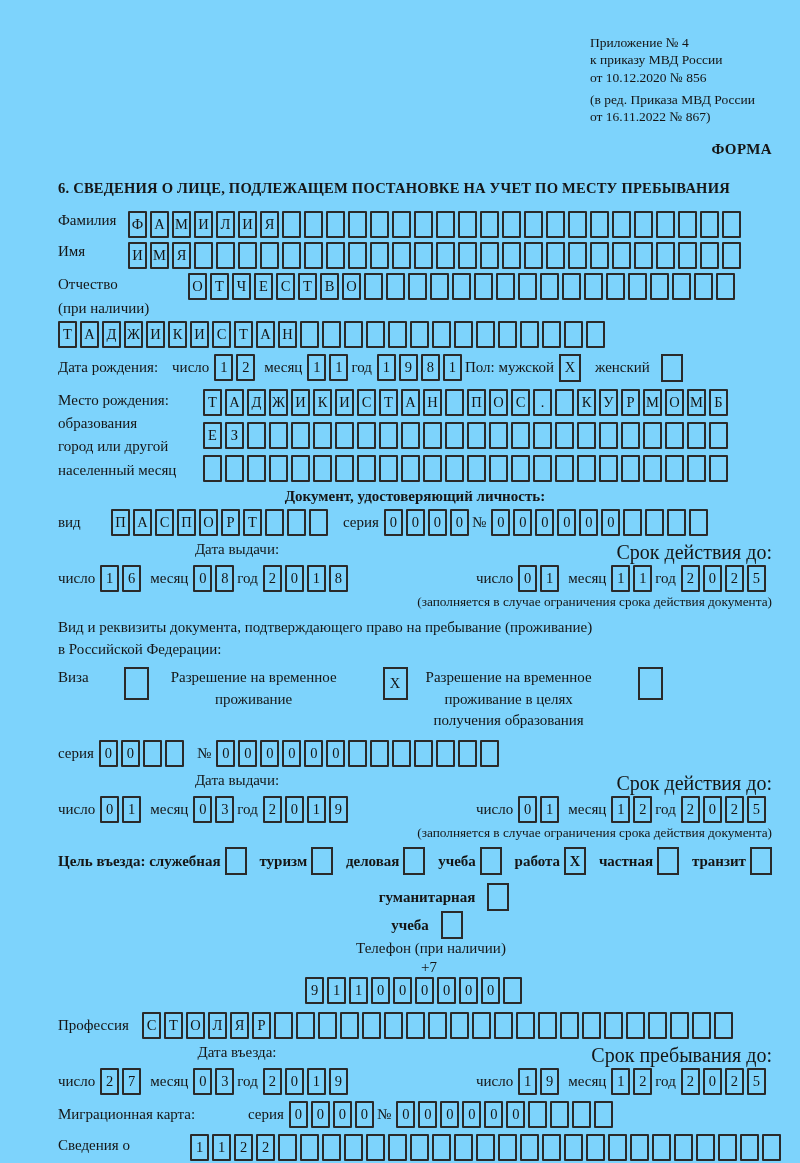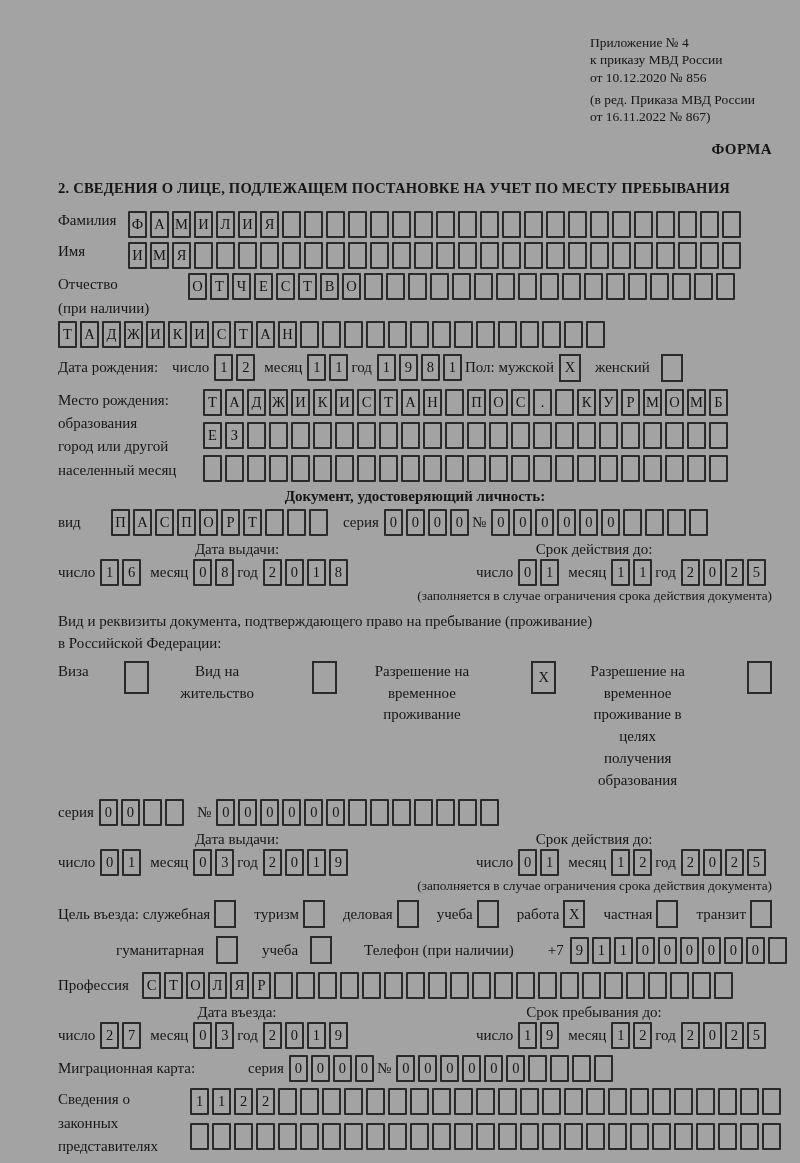--- a/index.html
+++ b/index.html
@@ -1,17 +1,17 @@
 <!DOCTYPE html>
 <html><head>
 <meta charset="utf-8">
 <style>
   html,body{margin:0;padding:0;background:#f2f2f2;}
   .page{
-    width:800px;height:1163px;background:#a3a3a3;box-sizing:border-box;
+    width:800px;height:1163px;background:#7dd3fc;box-sizing:border-box;
     padding:34px 28px 0 58px;font-family:"Liberation Serif","DejaVu Serif",serif;
     color:#151515;position:relative;overflow:hidden;margin:0 auto;
   }
   .hdr-block{width:182px;margin-left:auto;font-size:13.5px;line-height:1.28;}
   .hdr-block .gap{height:5px;}
   .forma{ text-align:right;font-weight:bold;font-size:15px;margin-top:16px;letter-spacing:.4px;}
   .title{ text-align:center;font-weight:bold;font-size:15.5px;line-height:1.45;margin-top:16px;letter-spacing:.2px;}
   .title .blank{display:inline-block;width:52px;border-bottom:3px solid #3a3a3a;margin-left:10px;height:12px;}
   .sec-head{font-weight:bold;font-size:14.6px;margin-top:22px;margin-bottom:14px;letter-spacing:.2px;}
   .row{display:flex;align-items:flex-start;margin-bottom:4px;}
@@ -25,33 +25,33 @@
   .cb{
     display:inline-flex;align-items:center;justify-content:center;flex:none;
     width:18px;height:24px;border:2px solid #2a2a2a;font-size:14.5px;
   }
   .cb-lg{width:21px;height:29px;}
   .w70{width:70px;}  .w130{width:130px;} .w120{width:120px;} .w145{width:145px;} .w53{width:53px;}
   .lblcol{flex:none;}
   .lblcol div{font-size:15px;line-height:1.55;}
   .dl-row{display:flex;margin-bottom:1px;}
   .dl-left{width:358px;text-align:center;font-size:15px;}
-  .dl-right{flex:1;text-align:center;font-size:15px;}
+  .dl-right{flex:1;text-align:right;font-size:20px;}
   .dgroup{display:flex;align-items:center;}
   .dgroup .lbl{margin-right:5px;}
   .pair-row{display:flex;align-items:center;margin-bottom:2px;}
   .pair-left{width:358px;display:flex;align-items:center;}
   .pair-right{display:flex;align-items:center;}
   .note{font-size:13.3px;text-align:right;margin:2px 0 6px 0;}
   .intro{font-size:15px;line-height:1.5;}
   .viza-row{display:flex;align-items:flex-start;margin-top:6px;margin-bottom:8px;}
   .viza-opt{display:flex;align-items:flex-start;gap:32px;}
   .viza-opt .txt{font-size:15px;text-align:center;line-height:1.45;}
   .purpose-row{display:flex;align-items:center;justify-content:space-between;margin-bottom:8px;}
-  .purpose-row .opt{display:flex;align-items:center;}
+  .purpose-row .opt{display:flex;align-items:center;font-weight:bold;}
   .purpose-row .opt .lbl{margin-right:4px;}
   .reps{display:flex;margin-top:4px;}
   .reps .cellsblock .row{margin-bottom:7px;}
   .ml6{margin-left:6px;} .ml10{margin-left:10px;} .ml12{margin-left:12px;} .mr5{margin-right:5px;}
 </style>
 </head>
 <body>
 
 <div class="page">
 
@@ -59,21 +59,21 @@
     <div>Приложение № 4</div>
     <div>к приказу МВД России</div>
     <div>от 10.12.2020 № 856</div>
     <div class="gap"></div>
     <div>(в ред. Приказа МВД России</div>
     <div>от 16.11.2022 № 867)</div>
   </div>
   <div class="forma">ФОРМА</div>
 
 
-  <div class="sec-head">2. СВЕДЕНИЯ О ЛИЦЕ, ПОДЛЕЖАЩЕМ ПОСТАНОВКЕ НА УЧЕТ ПО МЕСТУ ПРЕБЫВАНИЯ</div>
+  <div class="sec-head">6. СВЕДЕНИЯ О ЛИЦЕ, ПОДЛЕЖАЩЕМ ПОСТАНОВКЕ НА УЧЕТ ПО МЕСТУ ПРЕБЫВАНИЯ</div>
 
   <div class="row">
     <span class="lbl w70">Фамилия</span>
     <span class="cells">
         <span class="cell">Ф</span>
         <span class="cell">А</span>
         <span class="cell">М</span>
         <span class="cell">И</span>
         <span class="cell">Л</span>
         <span class="cell">И</span>
@@ -399,24 +399,20 @@
   <div class="note">(заполняется в случае ограничения срока действия документа)</div>
 
   <div class="intro">Вид и реквизиты документа, подтверждающего право на пребывание (проживание)</div>
   <div class="intro" style="margin-bottom:2px;">в Российской Федерации:</div>
 
   <div class="viza-row">
     <span class="viza-opt">
       <span class="txt">Виза</span>
       <span class="cb cb-lg" style="margin-left:3px;"></span>
     </span>
-    <span class="viza-opt" style="margin-left:24px;">
-      <span class="txt">Вид на жительство</span>
-      <span class="cb cb-lg" style="margin-left:18px;"></span>
-    </span>
     <span class="viza-opt" style="margin-left:22px;">
       <span class="txt">
         <div>Разрешение на временное</div>
         <div>проживание</div>
       </span>
       <span class="cb cb-lg" style="margin-left:14px;">X</span>
     </span>
     <span class="viza-opt" style="margin-left:18px;">
       <span class="txt">
         <div>Разрешение на временное</div>
@@ -523,21 +519,21 @@
     <span class="opt">
       <span class="lbl">частная</span>
       <span class="cb"></span>
     </span>
     <span class="opt">
       <span class="lbl">транзит</span>
       <span class="cb"></span>
     </span>
   </div>
 
-  <div class="purpose-row" style="justify-content:flex-start;">
+  <div class="purpose-row" style="justify-content:center;flex-direction:column;">
     <span class="opt" style="margin-left:58px;">
       <span class="lbl">гуманитарная</span>
       <span class="cb" style="margin-left:8px;"></span>
     </span>
     <span class="opt" style="margin-left:24px;">
       <span class="lbl">учеба</span>
       <span class="cb" style="margin-left:8px;"></span>
     </span>
     <span class="lbl" style="margin-left:32px;">Телефон (при наличии)</span>
     <span class="lbl" style="margin-left:34px;margin-right:6px;">+7</span>

